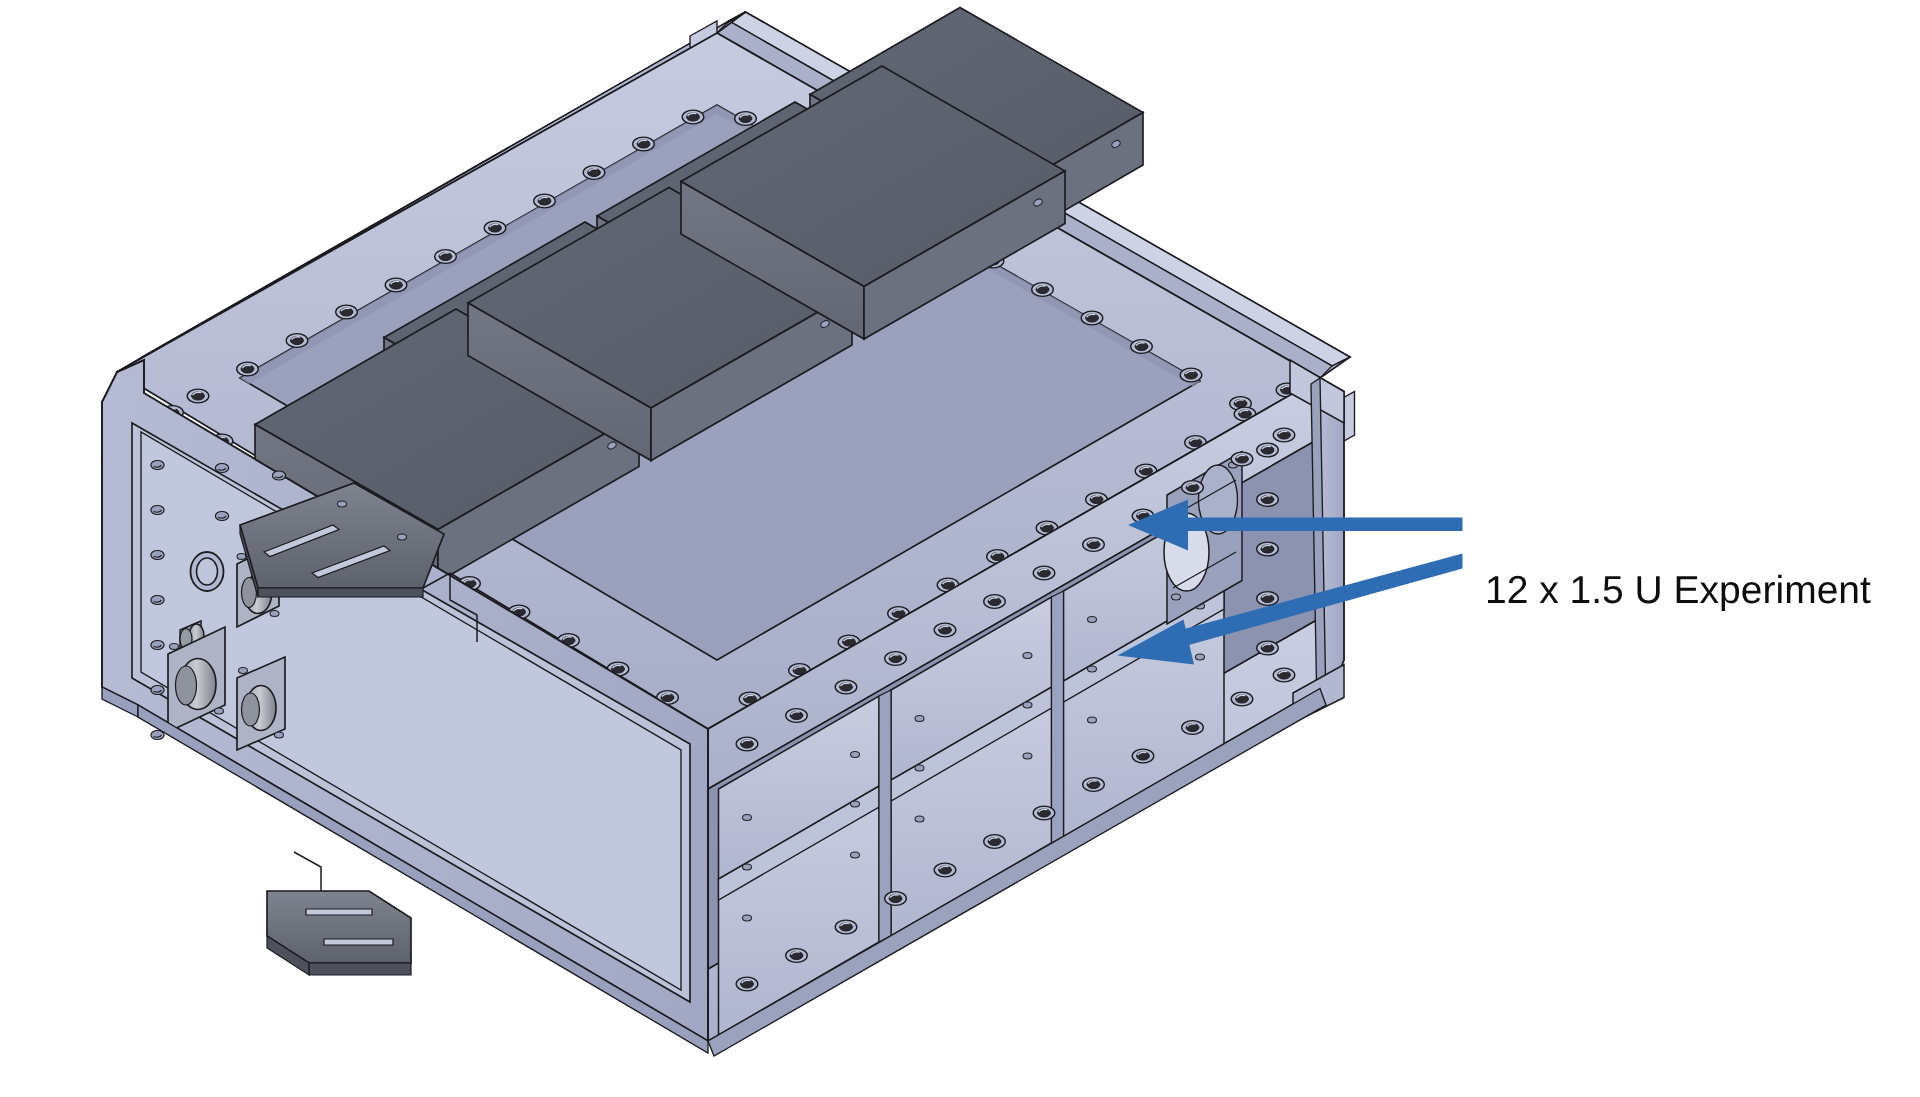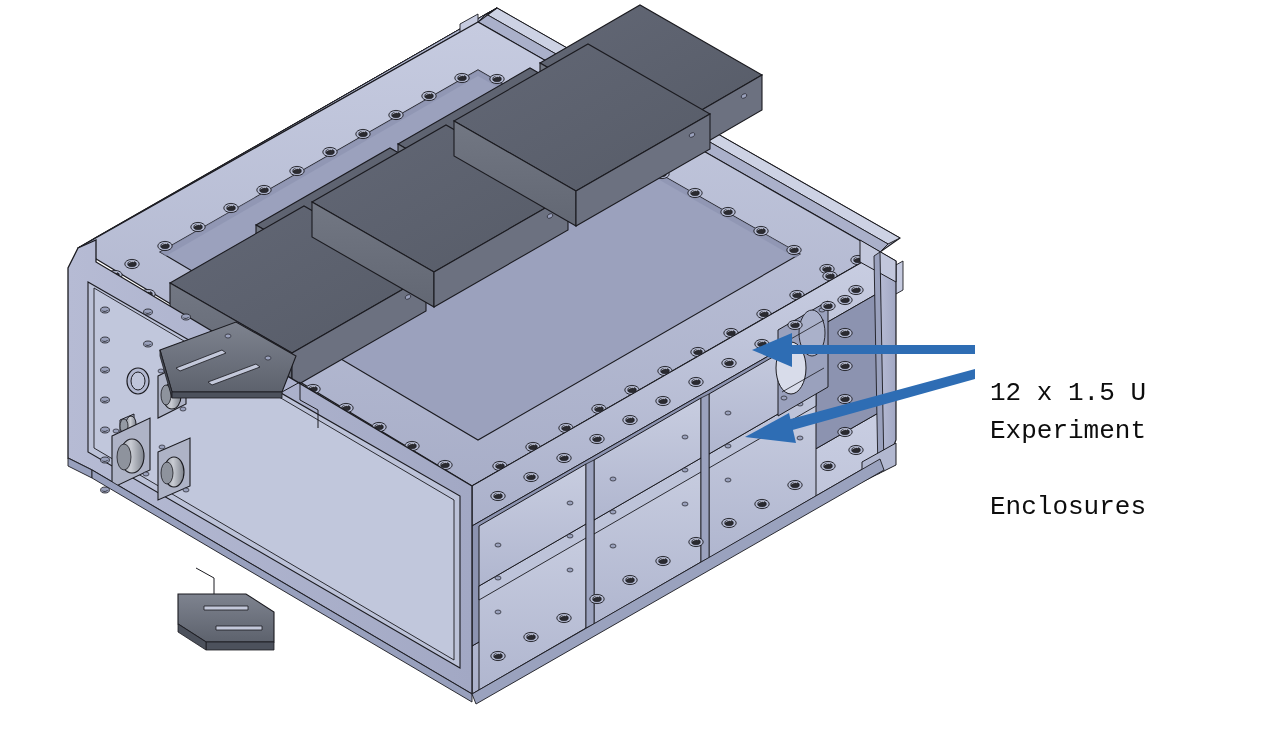--- a/index.html
+++ b/index.html
@@ -2,21 +2,21 @@
 <html><head>
 <meta charset="utf-8">
 <style>
   html,body{margin:0;padding:0;background:#ffffff;}
   body{width:1280px;height:731px;overflow:hidden;
        font-family:"Liberation Sans","DejaVu Sans",sans-serif;}
   #stage{position:relative;width:1280px;height:731px;background:#ffffff;}
   #cad{position:absolute;left:0;top:0;width:1280px;height:731px;}
   .callout-text{position:absolute;left:990px;top:336px;width:290px;
                 font-size:26px;line-height:38px;color:#0d0d0d;
-                font-family:Liberation Mono, monospace;
+                font-family:Liberation Sans, sans-serif;
                 letter-spacing:0px;white-space:pre-line;}
 </style>
 </head>
 <body>
 
 <div id="stage">
 
   <svg id="cad" viewBox="0 0 1280 731">
     <defs>
 
@@ -393,16 +393,15 @@
 
       <g>
         <polygon points="975,369 975,379 789,431 787,420" fill="#2e6db4"></polygon>
         <path d="M 745 437 L 789 413 L 796 443 Z" fill="#2e6db4"></path>
       </g>
     </g>
   </svg>
 
   <div class="callout-text">
     <span>12 x 1.5 U Experiment</span><br>
-    <span>Enclosures</span>
   </div>
 
 </div>
 
 </body></html>

